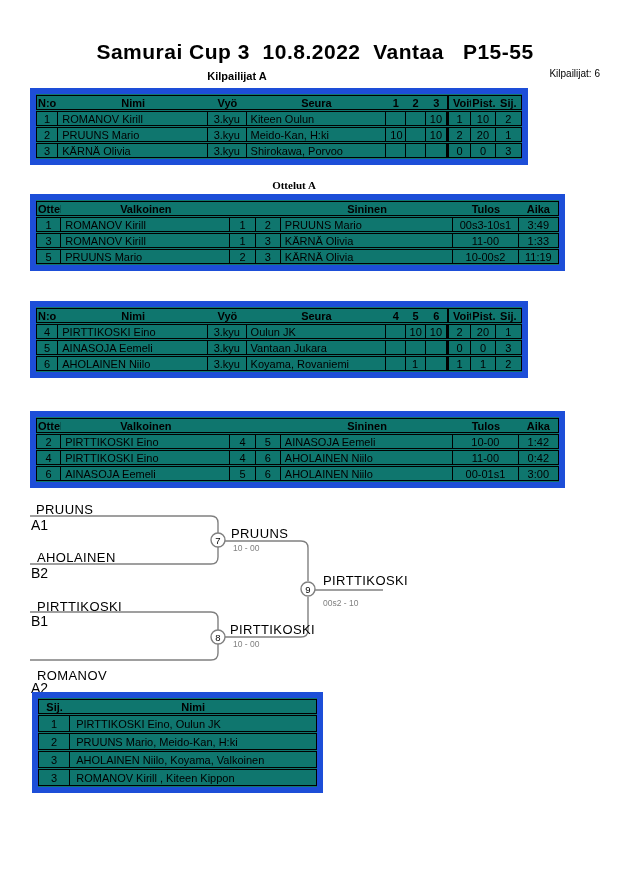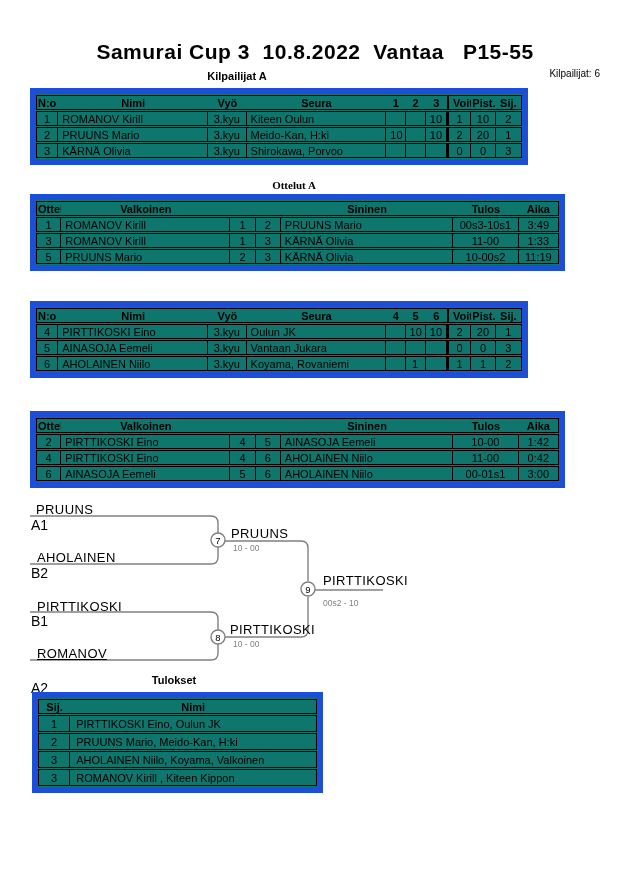--- a/index.html
+++ b/index.html
@@ -308,29 +308,28 @@
 
   <div class="bname" style="left:36px; top:502px;">PRUUNS</div>
   <div class="bseed" style="left:31px; top:517px;">A1</div>
   <div class="bname" style="left:37px; top:550px;">AHOLAINEN</div>
   <div class="bseed" style="left:31px; top:565px;">B2</div>
   <div class="bname" style="left:231px; top:526px;">PRUUNS</div>
   <div class="bscore" style="left:233px; top:543px;">10 - 00</div>
 
   <div class="bname" style="left:37px; top:599px;">PIRTTIKOSKI</div>
   <div class="bseed" style="left:31px; top:613px;">B1</div>
-  <div class="bname" style="left:37px; top:646px;text-decoration:underline;">ROMANOV</div>
+  <div class="bname" style="left:37px; top:668px;">ROMANOV</div>
   <div class="bseed" style="left:31px; top:680px;">A2</div>
   <div class="bname" style="left:230px; top:622px;">PIRTTIKOSKI</div>
   <div class="bscore" style="left:233px; top:639px;">10 - 00</div>
 
   <div class="bname" style="left:323px; top:573px;">PIRTTIKOSKI</div>
   <div class="bscore" style="left:323px; top:591px;margin-top:7px;">00s2 - 10</div>
 
-  <div class="abs sec-title" style="top:674px; left:74px;">Tulokset</div>
 
   <div class="tblwrap" style="left:32px; top:692px;">
     <table style="width:279px;">
       <colgroup>
           <col style="width:32px">
           <col style="width:245px">
         </colgroup>
       <tbody>
           <tr>
         <th class="c">Sij.</th>

